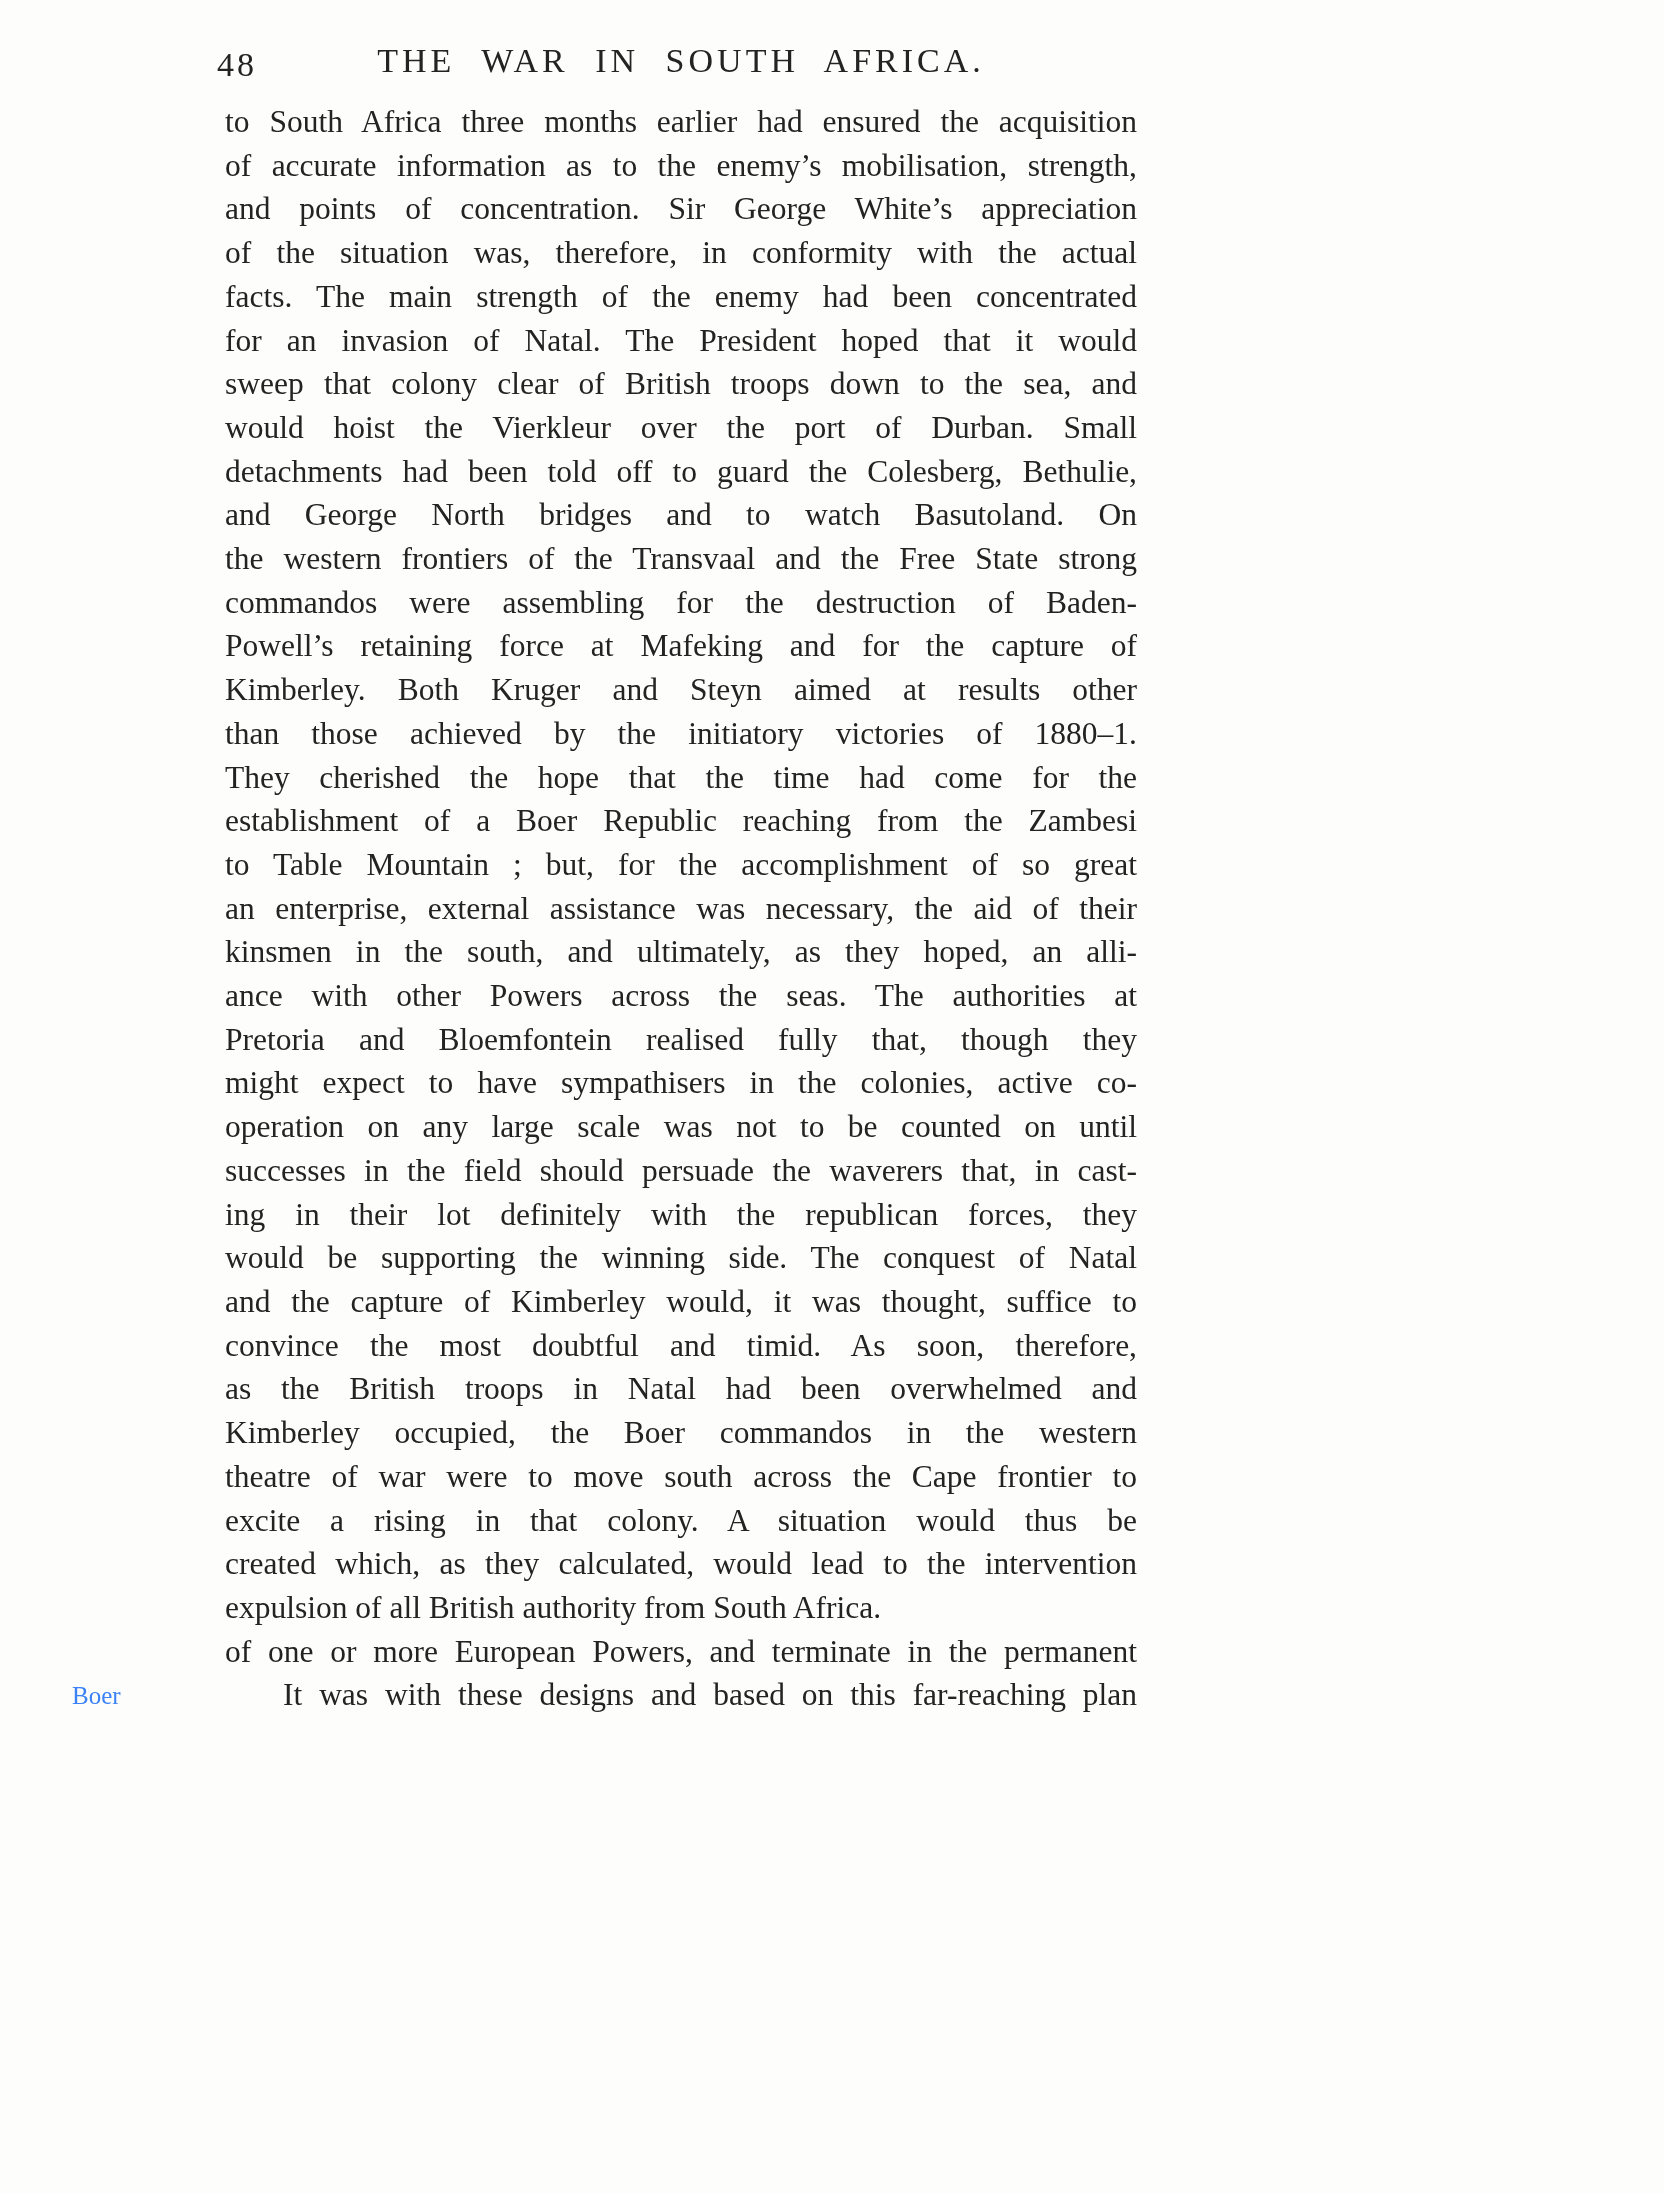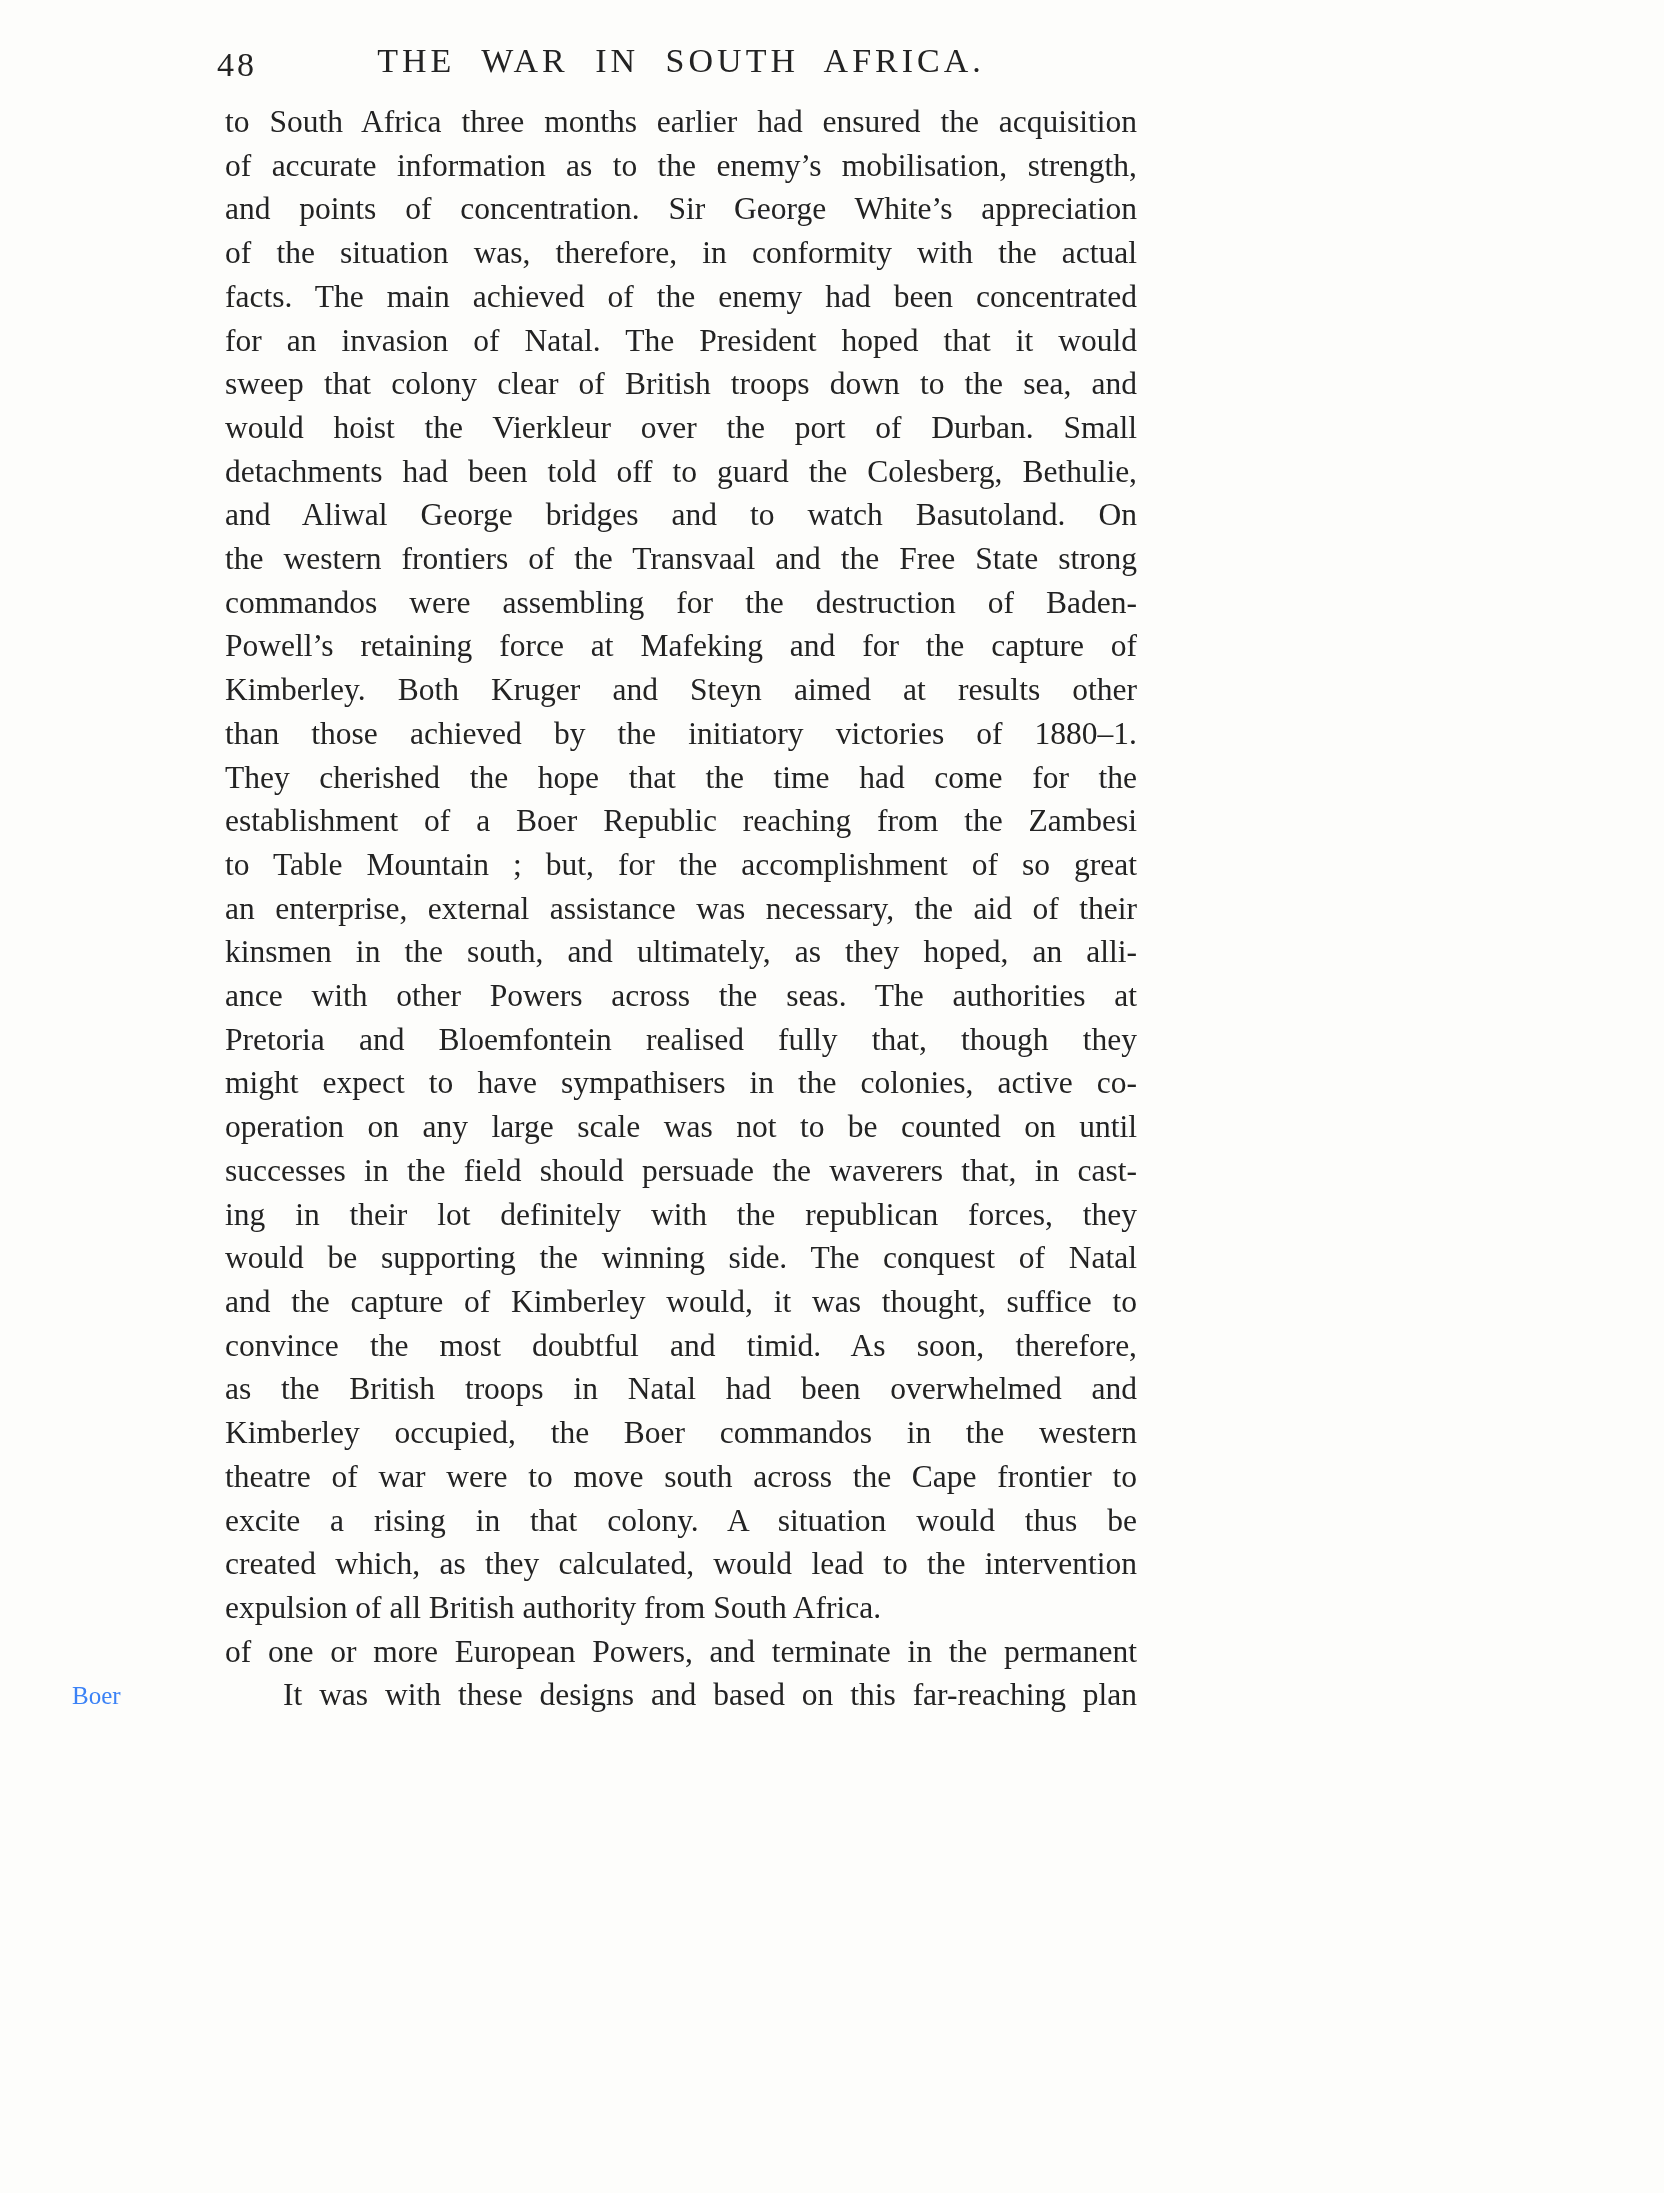--- a/index.html
+++ b/index.html
@@ -68,26 +68,26 @@
   <div class="header">
     <span class="page-number">48</span>
     <div class="running-title">THE WAR IN SOUTH AFRICA.</div>
   </div>
 
   <div class="text-block" id="text-block">
       <div class="text-line just">to South Africa three months earlier had ensured the acquisition</div>
       <div class="text-line just">of accurate information as to the enemy’s mobilisation, strength,</div>
       <div class="text-line just">and points of concentration.  Sir George White’s appreciation</div>
       <div class="text-line just">of the situation was, therefore, in conformity with the actual</div>
-      <div class="text-line just">facts.  The main achieved of the enemy had been concentrated</div>
+      <div class="text-line just">facts.  The main strength of the enemy had been concentrated</div>
       <div class="text-line just">for an invasion of Natal.  The President hoped that it would</div>
       <div class="text-line just">sweep that colony clear of British troops down to the sea, and</div>
       <div class="text-line just">would hoist the Vierkleur over the port of Durban.  Small</div>
       <div class="text-line just">detachments had been told off to guard the Colesberg, Bethulie,</div>
-      <div class="text-line just">and Aliwal George bridges and to watch Basutoland.  On</div>
+      <div class="text-line just">and George North bridges and to watch Basutoland.  On</div>
       <div class="text-line just">the western frontiers of the Transvaal and the Free State strong</div>
       <div class="text-line just">commandos were assembling for the destruction of Baden-</div>
       <div class="text-line just">Powell’s retaining force at Mafeking and for the capture of</div>
       <div class="text-line just">Kimberley.  Both Kruger and Steyn aimed at results other</div>
       <div class="text-line just">than those achieved by the initiatory victories of 1880–1.</div>
       <div class="text-line just">They cherished the hope that the time had come for the</div>
       <div class="text-line just">establishment of a Boer Republic reaching from the Zambesi</div>
       <div class="text-line just">to Table Mountain ; but, for the accomplishment of so great</div>
       <div class="text-line just">an enterprise, external assistance was necessary, the aid of their</div>
       <div class="text-line just">kinsmen in the south, and ultimately, as they hoped, an alli-</div>

